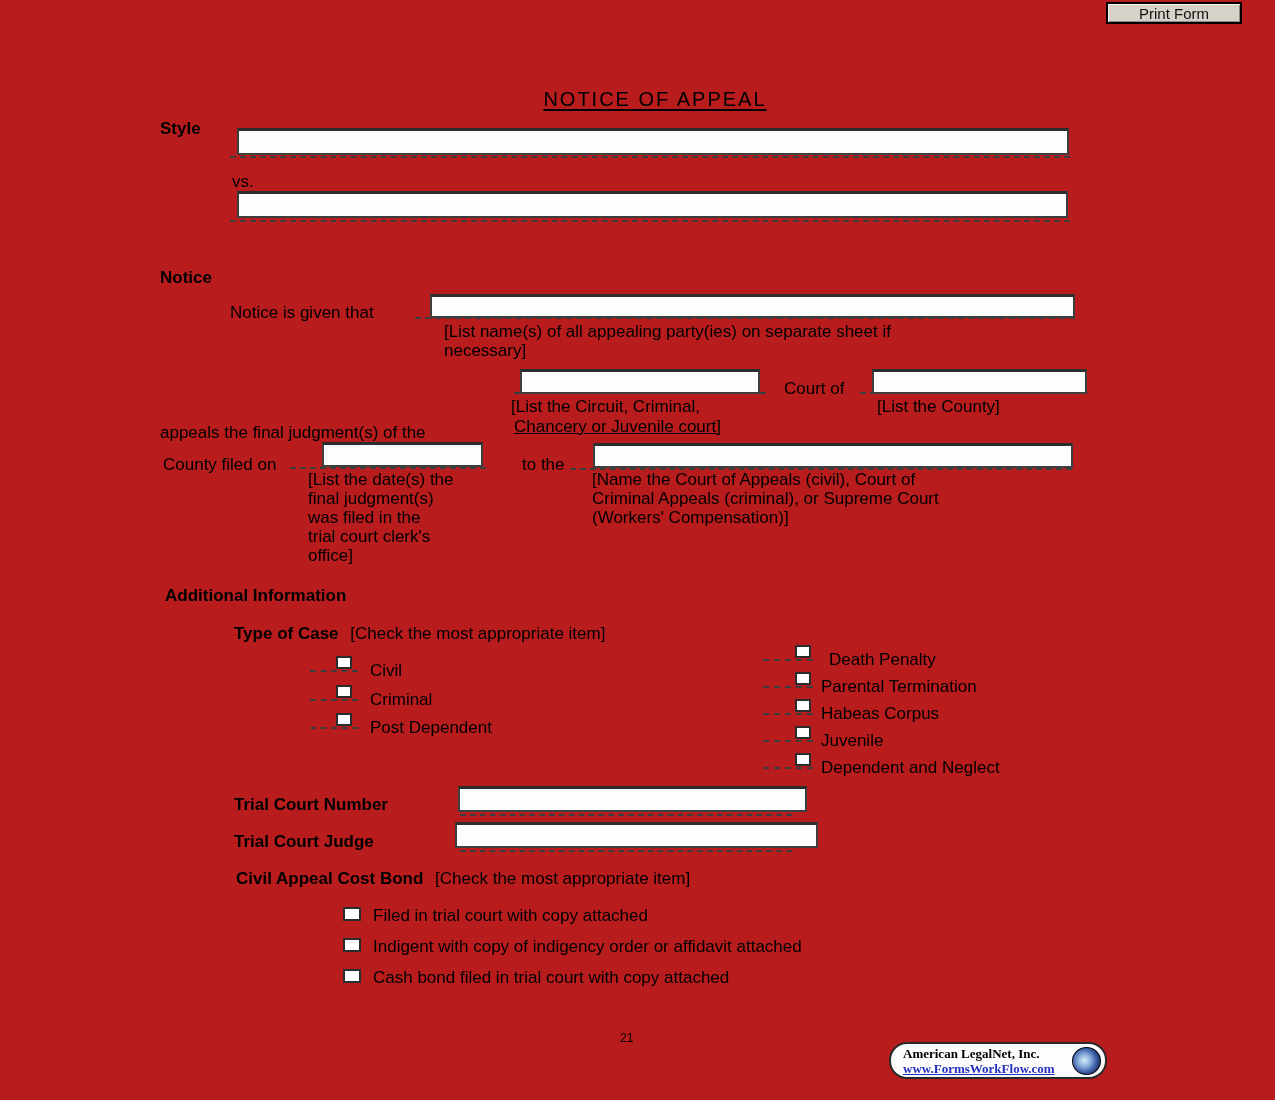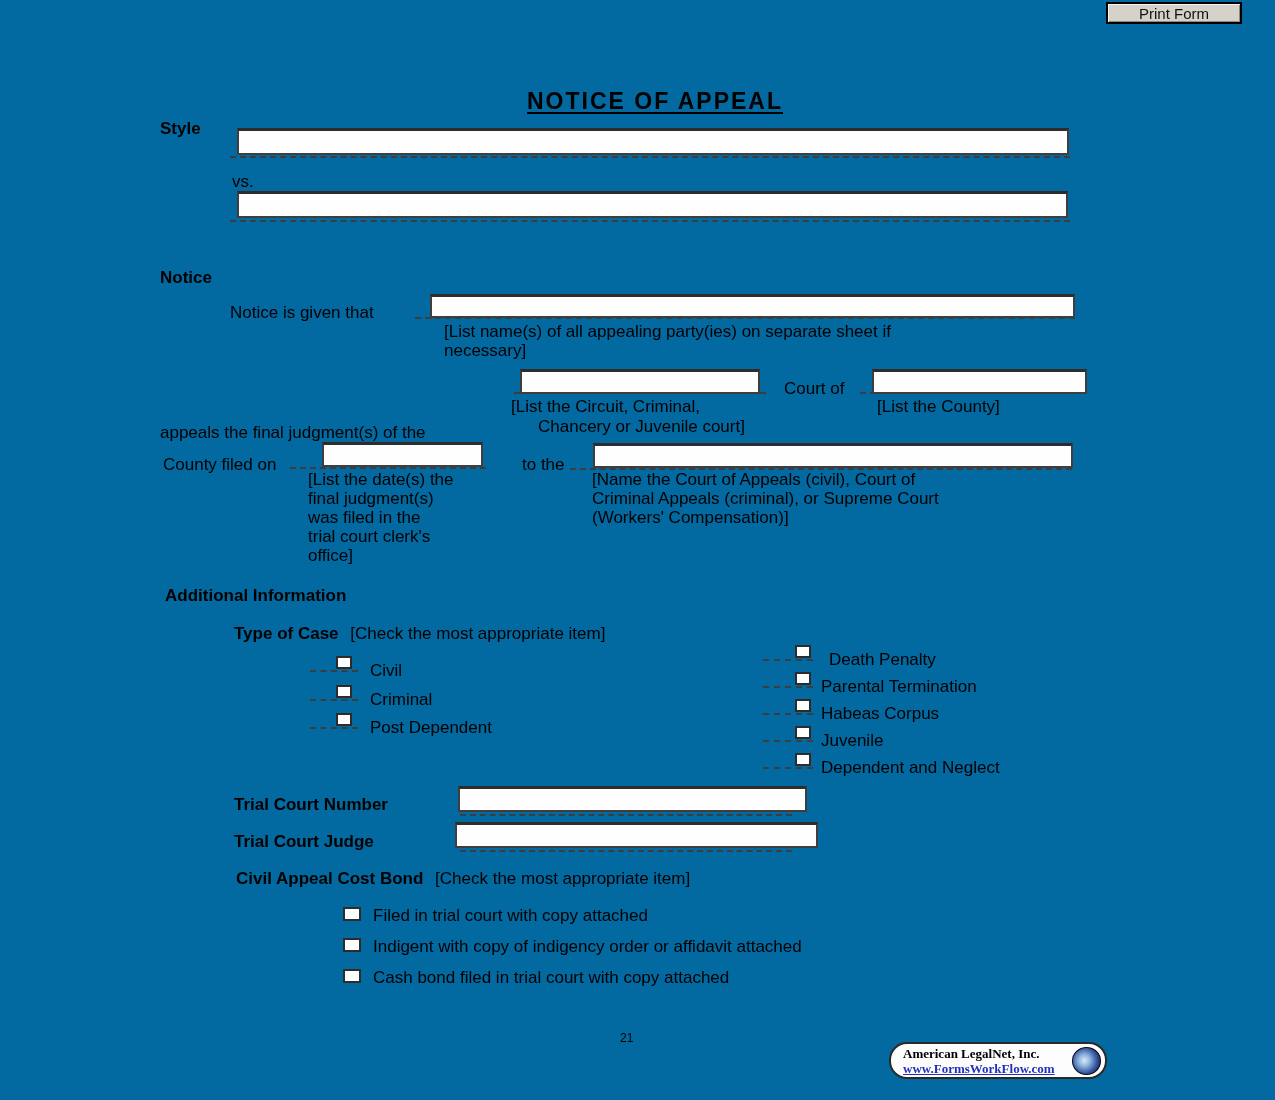--- a/index.html
+++ b/index.html
@@ -1,18 +1,18 @@
 <!DOCTYPE html>
 <html><head>
 <meta charset="utf-8">
 <style>
   * { margin:0; padding:0; box-sizing:border-box; }
   html,body { background:#ffffff; }
   .page {
-    position:relative; width:1275px; height:1100px; background:#0369a1;
+    position:relative; width:1275px; height:1100px; background:#b91c1c;
     font-family:"Liberation Sans", sans-serif; color:#000; font-size:17px;
     overflow:hidden;
   }
   .abs { position:absolute; }
   .b { font-weight:bold; }
   
   .field {
     position:absolute; background:#fefefe;
     border:2px solid #3e3e3e; border-top:3px solid #2d2d2d;
   }
@@ -21,21 +21,21 @@
   
   .print-btn {
     position:absolute; left:1106px; top:2px; width:136px; height:22px;
     background:#d6d2c9; border:2px solid #000;
     box-shadow: inset 1px 1px 0 #f5f4f0, inset -1px -1px 0 #8d8a82;
     display:flex; align-items:center; justify-content:center;
     font-size:15px; color:#111; cursor:pointer;
   }
   .title {
     position:absolute; left:155px; top:88px; width:1000px; text-align:center;
-    font-size:23px; font-weight:bold; letter-spacing:2px;
+    font-size:20px; font-weight:normal; letter-spacing:2px;
     text-decoration:underline; text-decoration-thickness:2px; text-underline-offset:3px;
   }
   .hint { color:#000; }
   .hint-ml { margin-left:7px; font-weight:normal; }
   
   .case-row { position:absolute; width:330px; height:30px; }
   .case-row .rowdash { position:absolute; left:0; top:18px; width:48px; height:0; border-bottom:2px dashed #3d3d3d; }
   .case-row .cb { position:absolute; left:26px; top:4px; width:16px; height:13px; border:2px solid #2c2c2c; background:#fff; }
   .case-row .case-label { position:absolute; left:60px; top:9px; white-space:nowrap; }
   .case-row.right .rowdash { width:50px; }
@@ -89,21 +89,21 @@
   <div class="abs hint" style="left:444px; top:322px;">[List name(s) of all appealing party(ies) on separate sheet if</div>
   <div class="abs hint" style="left:444px; top:341px;">necessary]</div>
 
   <div class="abs nowrap" style="left:160px; top:379px;margin-top:44px;">appeals the final judgment(s) of the</div>
   <div class="dashline" style="left:514px; top:392px; width:252px;"></div>
   <div class="field" style="left:520px; top:369px; width:240px; height:25px;"></div>
   <div class="abs nowrap" style="left:784px; top:379px;">Court of</div>
   <div class="dashline" style="left:860px; top:392px; width:226px;"></div>
   <div class="field" style="left:872px; top:369px; width:215px; height:25px;"></div>
   <div class="abs hint" style="left:511px; top:397px;">[List the Circuit, Criminal,</div>
-  <div class="abs hint" style="left:538px; top:417px;">Chancery or Juvenile court]</div>
+  <div class="abs hint" style="left:514px; top:417px;text-decoration:underline;">Chancery or Juvenile court]</div>
   <div class="abs hint" style="left:877px; top:397px;">[List the County]</div>
 
   <div class="abs nowrap" style="left:163px; top:455px;">County filed on</div>
   <div class="dashline" style="left:290px; top:467px; width:196px;"></div>
   <div class="field" style="left:322px; top:442px; width:161px; height:25px;"></div>
   <div class="abs nowrap" style="left:522px; top:455px;text-align:center;">to the</div>
   <div class="dashline" style="left:570px; top:468px; width:502px;"></div>
   <div class="field" style="left:593px; top:443px; width:480px; height:25px;"></div>
 
   <div class="hint-block" style="left:308px; top:470px; width:210px;">

